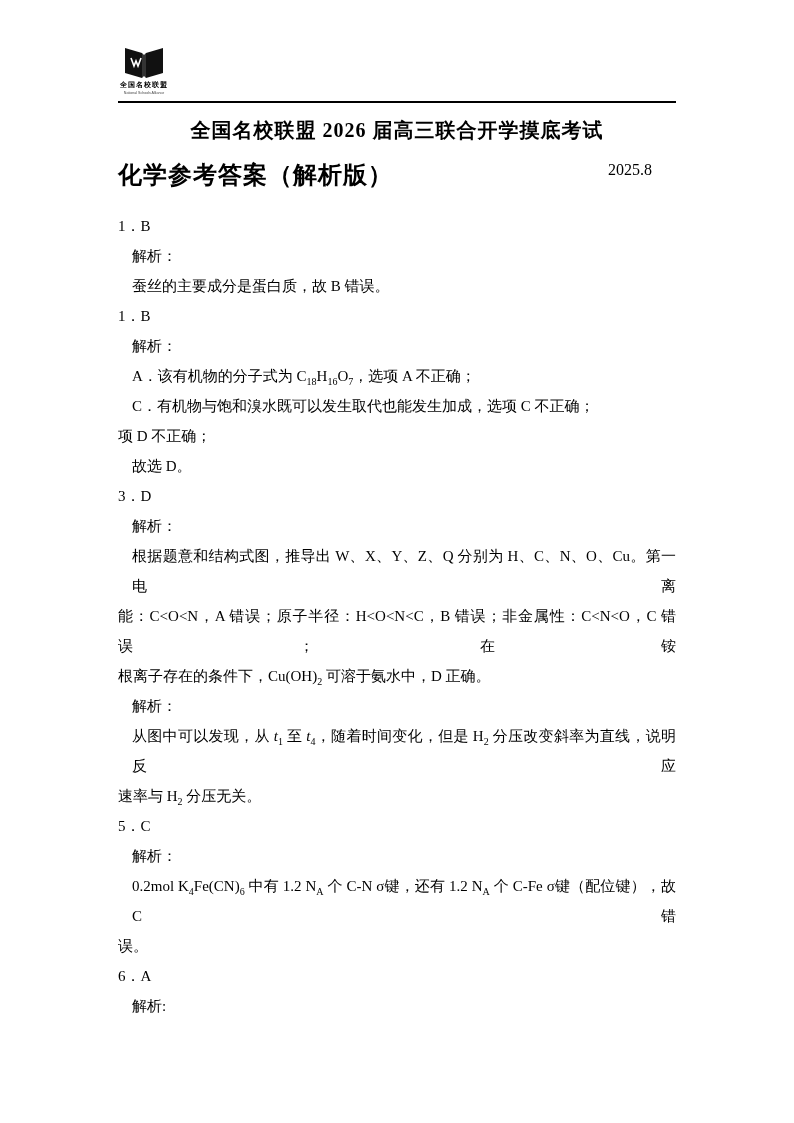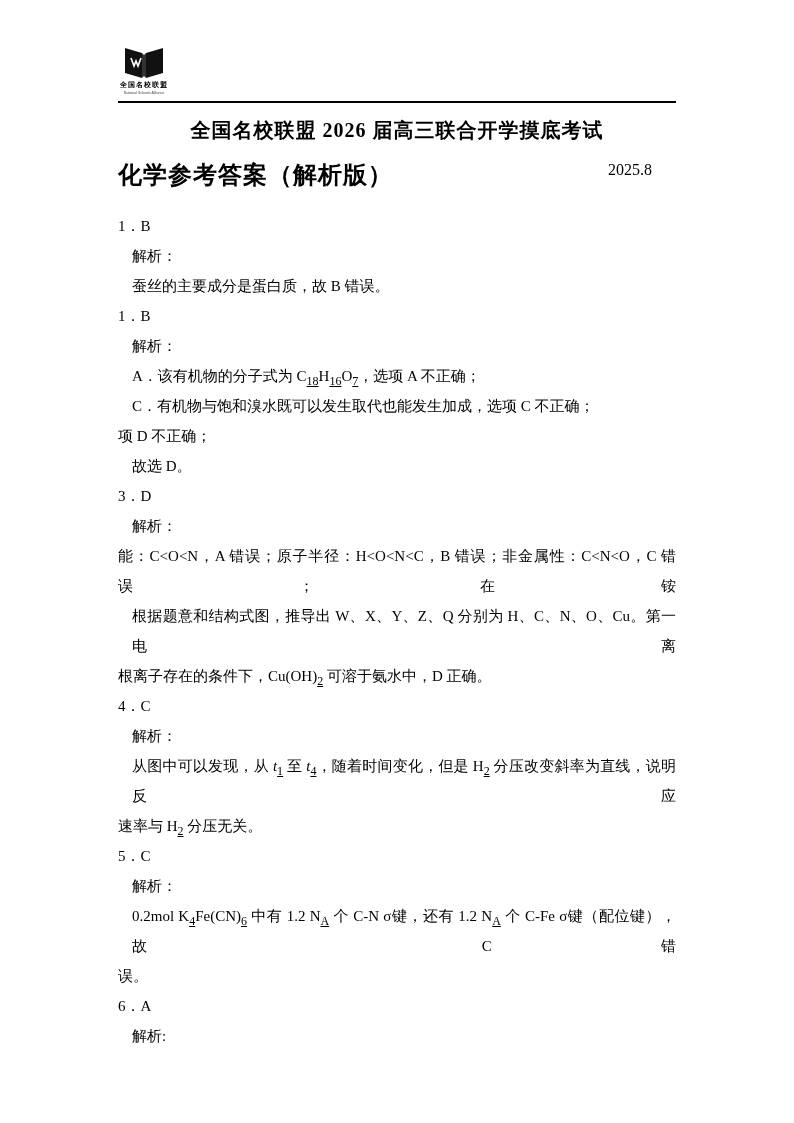--- a/index.html
+++ b/index.html
@@ -44,21 +44,21 @@
     position:absolute; right:24px; top:2px;
     font-family:"Liberation Serif","DejaVu Serif",serif;
     font-size:16px; font-weight:normal;
   }
   
   .answers { margin-top:26px; }
   .line { line-height:30px; min-height:30px; white-space:normal; }
   .indent { margin-left:14px; }
   .flush  { margin-left:0; }
   .just   { text-align:justify; text-align-last:justify; }
-  .line sub { font-size:12px; line-height:0;text-decoration:underline; }
+  .line sub { font-size:10px; line-height:0; }
   .line i { font-family:"Liberation Serif","DejaVu Serif",serif; }
 </style>
 </head>
 <body>
 
 <div class="page">
 
   <header>
     <div class="logo">
       <span>
@@ -90,26 +90,25 @@
         <div class="line flush">1．B</div>
         <div class="line indent">解析：</div>
         <div class="line indent">A．该有机物的分子式为 C<sub>18</sub>H<sub>16</sub>O<sub>7</sub>，选项 A 不正确；</div>
         <div class="line indent">C．有机物与饱和溴水既可以发生取代也能发生加成，选项 C 不正确；</div>
         <div class="line flush">项 D 不正确；</div>
         <div class="line indent">故选 D。</div>
       </section>
       <section>
         <div class="line flush">3．D</div>
         <div class="line indent">解析：</div>
+        <div class="line indent just">根据题意和结构式图，推导出 W、X、Y、Z、Q 分别为 H、C、N、O、Cu。第一电离</div>
         <div class="line flush just">能：C&lt;O&lt;N，A 错误；原子半径：H&lt;O&lt;N&lt;C，B 错误；非金属性：C&lt;N&lt;O，C 错误；在铵</div>
-        <div class="line indent just">根据题意和结构式图，推导出 W、X、Y、Z、Q 分别为 H、C、N、O、Cu。第一电离</div>
         <div class="line flush">根离子存在的条件下，Cu(OH)<sub>2</sub> 可溶于氨水中，D 正确。</div>
       </section>
       <section>
-        <div class="line flush">4．C</div>
         <div class="line indent">解析：</div>
         <div class="line indent just">从图中可以发现，从 <i>t</i><sub>1</sub> 至 <i>t</i><sub>4</sub>，随着时间变化，但是 H<sub>2</sub> 分压改变斜率为直线，说明反应</div>
         <div class="line flush">速率与 H<sub>2</sub> 分压无关。</div>
       </section>
       <section>
         <div class="line flush">5．C</div>
         <div class="line indent">解析：</div>
         <div class="line indent just">0.2mol K<sub>4</sub>Fe(CN)<sub>6</sub> 中有 1.2 N<sub>A</sub> 个 C-N σ键，还有 1.2 N<sub>A</sub> 个 C-Fe σ键（配位键），故 C 错</div>
         <div class="line flush">误。</div>
       </section>

